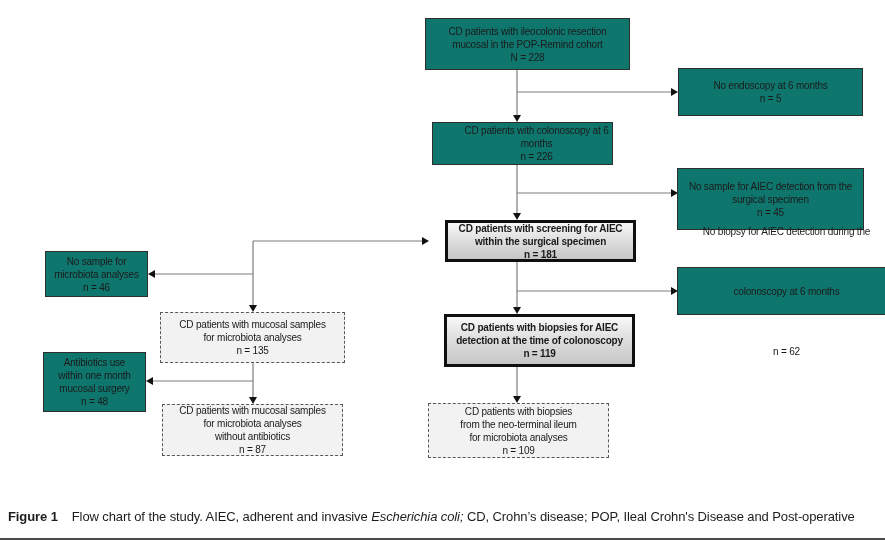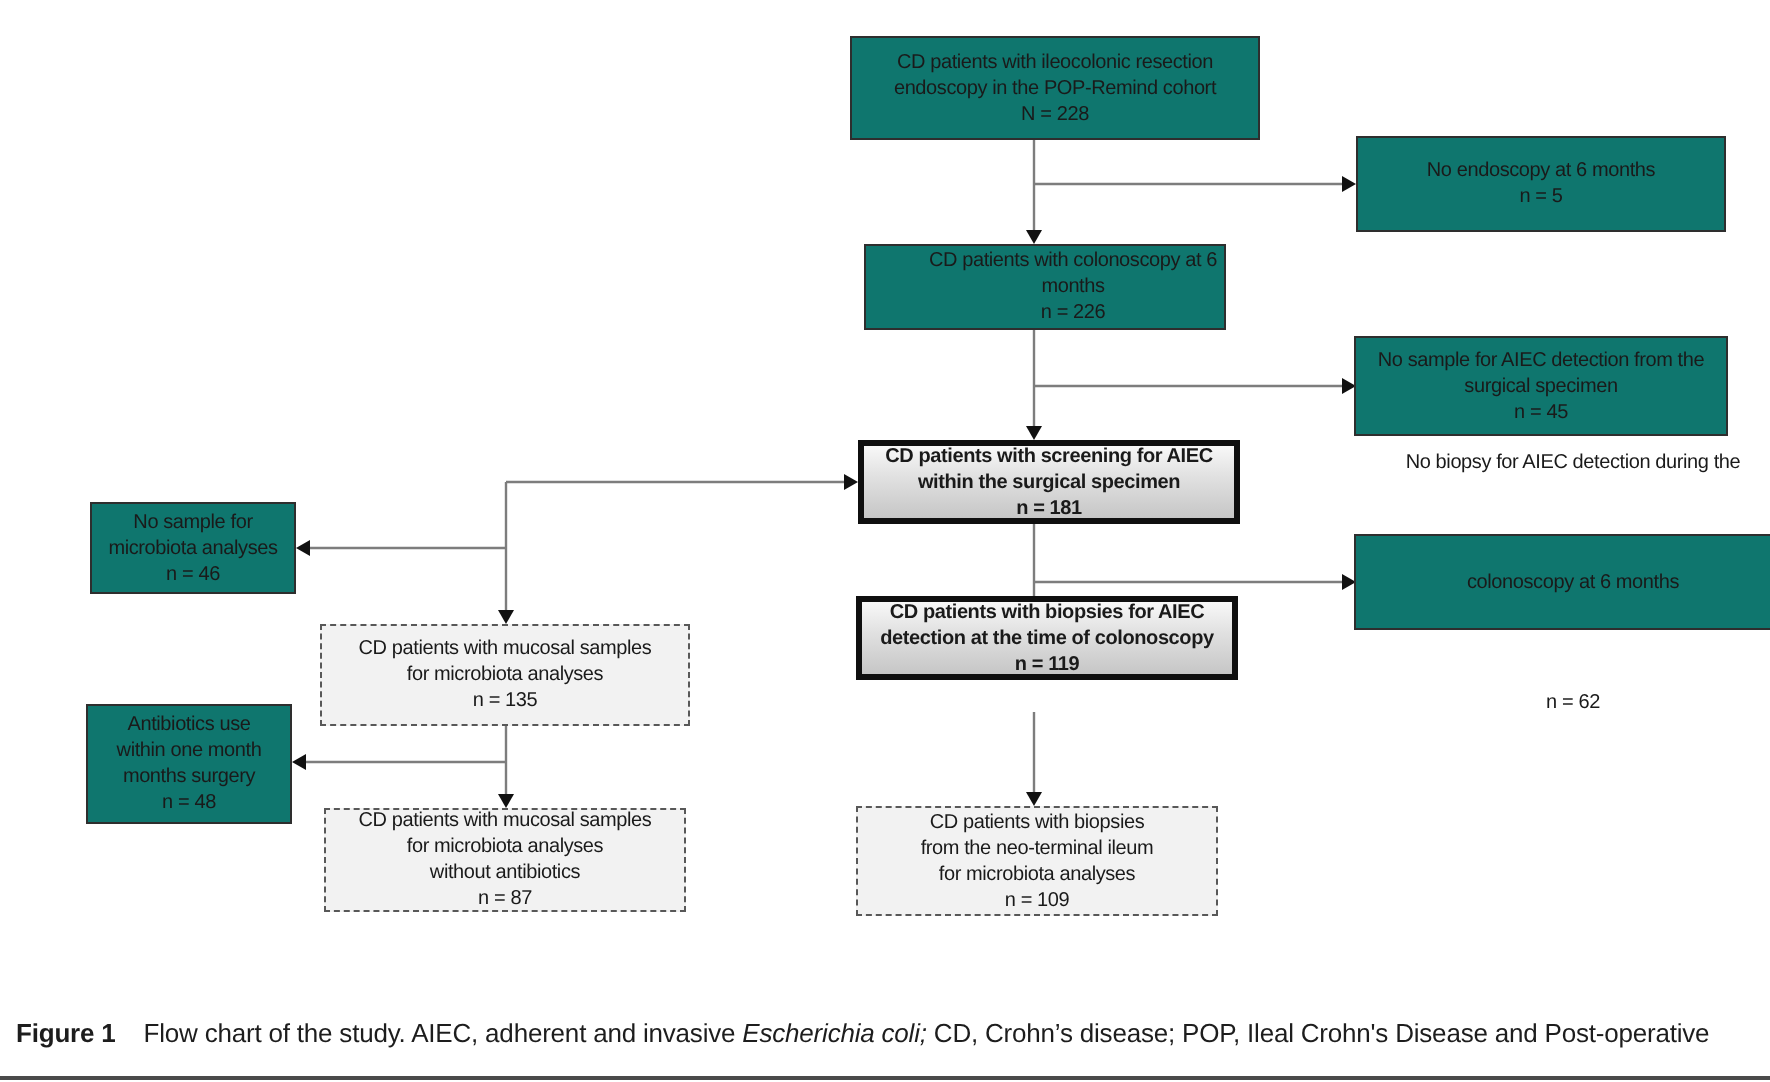--- a/index.html
+++ b/index.html
@@ -11,32 +11,33 @@
   .fbox{
     position:absolute;box-sizing:border-box;background:#0f766e;
     border:1px solid #2e2e2e;
     display:flex;flex-direction:column;justify-content:center;align-items:center;
     text-align:center;font-size:10px;line-height:1.3;letter-spacing:-0.2px;color:#1a1a1a;
   }
   .fbox span{white-space:nowrap;display:block;}
   .fbox.bold{
     font-weight:bold;border:3px solid #0f0f0f;
     background:linear-gradient(180deg,#f8f8f8 0%,#e2e2e2 40%,#c6c6c6 100%);
+    margin-left:16px;
   }
   .fbox.dashed{
     border:1px dashed #585858;background:#f2f2f2;
   }
   
   .b-enrolled{left:425px;top:18px;width:205px;height:52px;}
   .b-no-endoscopy{left:678px;top:68px;width:185px;height:48px;}
   .b-colonoscopy{left:432px;top:122px;width:181px;height:43px;padding-left:28px;}
-  .b-no-sample-aiec{left:677px;top:168px;width:187px;height:50px;}
+  .b-no-sample-aiec{left:677px;top:168px;width:187px;height:62px;}
   .b-screening{left:429px;top:220px;width:191px;height:42px;}
   .b-no-biopsy{left:677px;top:267px;width:219px;height:48px;gap:47px;}
-  .b-biopsies{left:428px;top:298px;width:191px;height:42px;}
+  .b-biopsies{left:428px;top:314px;width:191px;height:53px;}
   .b-neo-terminal{left:428px;top:403px;width:181px;height:55px;text-align:center;}
   .b-no-sample-micro{left:45px;top:251px;width:103px;height:46px;}
   .b-mucosal-135{left:160px;top:312px;width:185px;height:51px;}
   .b-antibiotics{left:43px;top:352px;width:103px;height:60px;}
   .b-mucosal-87{left:162px;top:404px;width:181px;height:52px;}
 
   #caption{
     position:absolute;left:8px;top:483px;width:872px;color:#1d1d1d;
     font-size:13px;line-height:1.55;letter-spacing:-0.1px;
   }
@@ -76,21 +77,21 @@
       <path d="M422,237 L422,245 L429,241 Z"></path>
       <path d="M249,305 L257,305 L253,312 Z"></path>
       <path d="M155,270 L155,278 L148,274 Z"></path>
       <path d="M249,397 L257,397 L253,404 Z"></path>
       <path d="M153,377 L153,385 L146,381 Z"></path>
     </g>
   </svg>
 
   <div class="fbox b-enrolled">
     <span>CD patients with ileocolonic resection</span>
-    <span>endoscopy in the POP-Remind cohort</span>
+    <span>mucosal in the POP-Remind cohort</span>
     <span>N = 228</span>
   </div>
 
   <div class="fbox b-no-endoscopy">
     <span>No endoscopy at 6 months</span>
     <span>n = 5</span>
   </div>
 
   <div class="fbox b-colonoscopy">
     <span>CD patients with colonoscopy at 6</span>
@@ -137,21 +138,21 @@
 
   <div class="fbox dashed b-mucosal-135">
     <span>CD patients with mucosal samples</span>
     <span>for microbiota analyses</span>
     <span>n = 135</span>
   </div>
 
   <div class="fbox b-antibiotics">
     <span>Antibiotics use</span>
     <span>within one month</span>
-    <span>months surgery</span>
+    <span>mucosal surgery</span>
     <span>n = 48</span>
   </div>
 
   <div class="fbox dashed b-mucosal-87">
     <span>CD patients with mucosal samples</span>
     <span>for microbiota analyses</span>
     <span>without antibiotics</span>
     <span>n = 87</span>
   </div>
 

